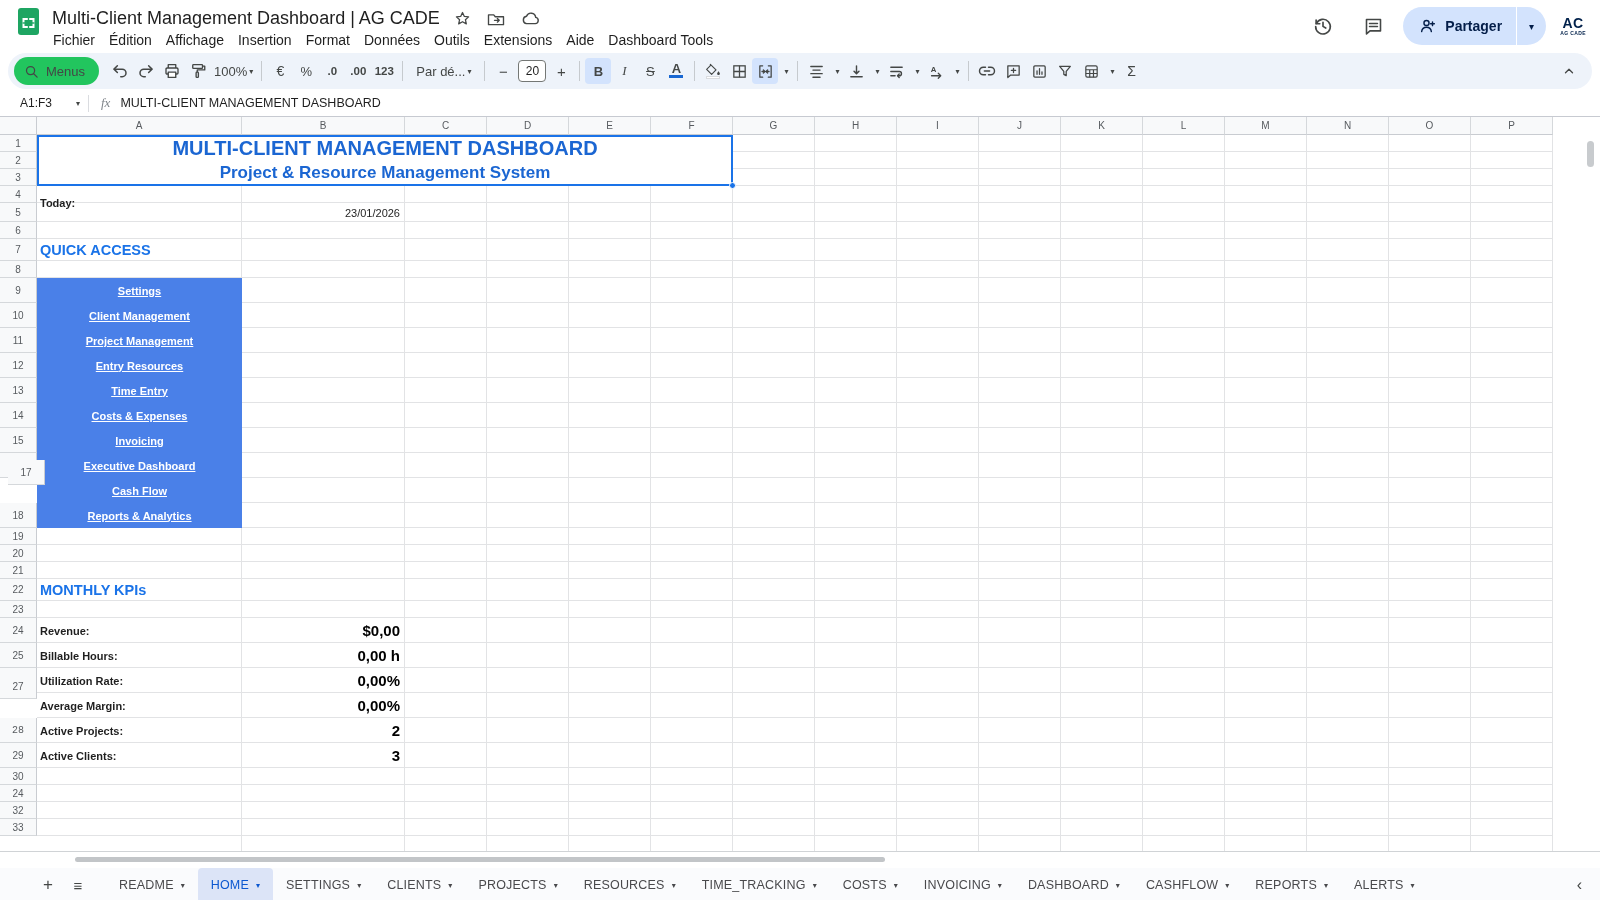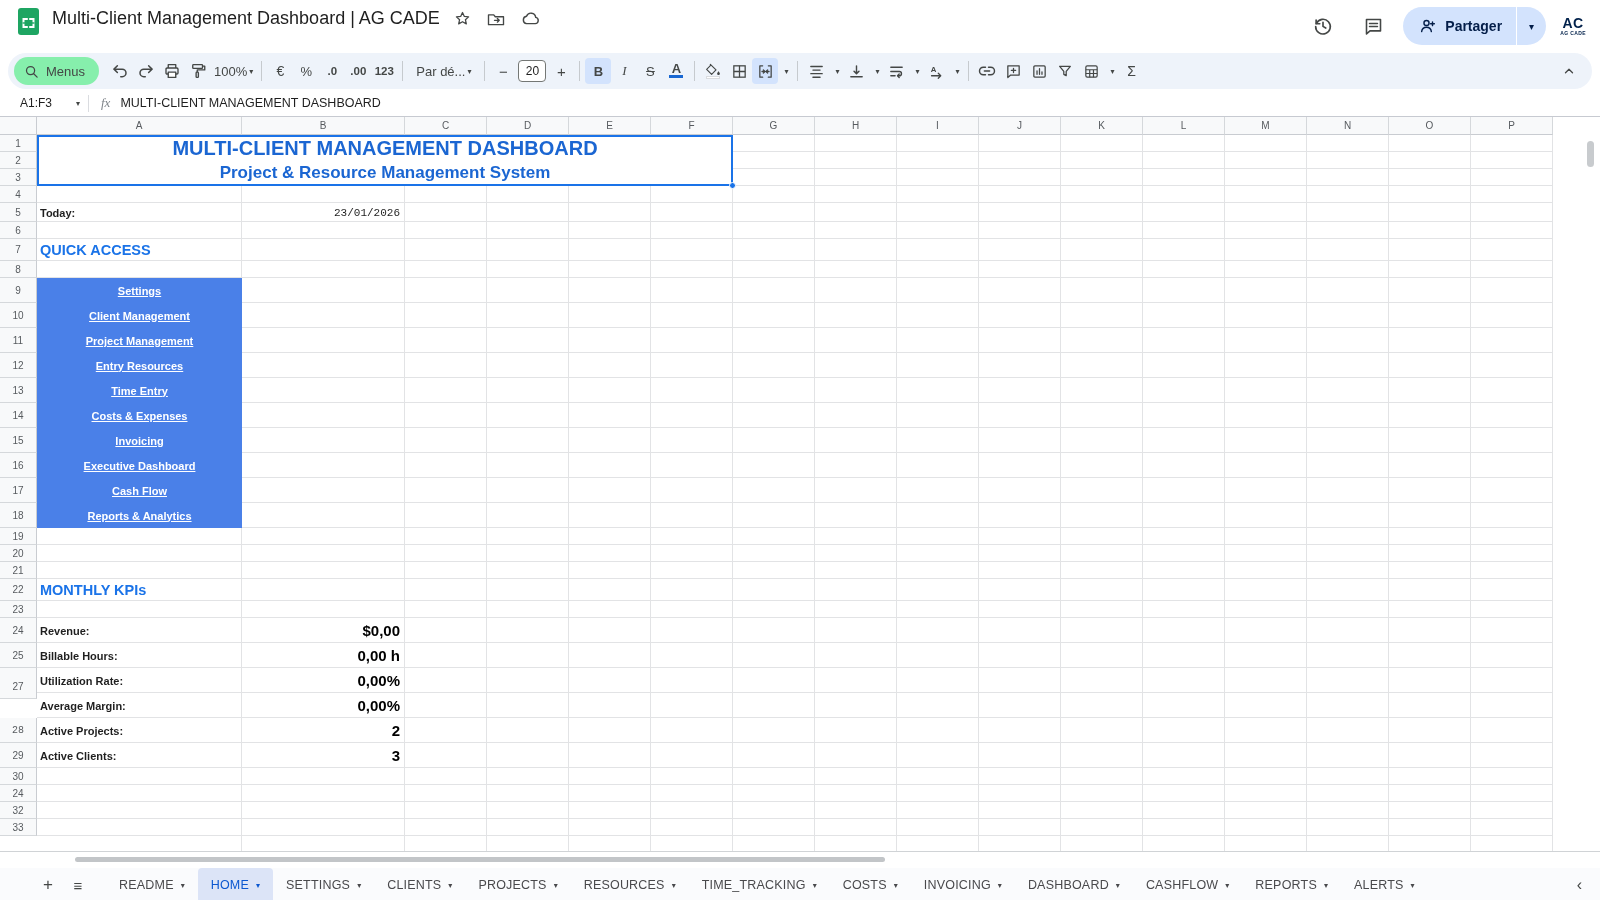--- a/index.html
+++ b/index.html
@@ -22,21 +22,21 @@
   .share-label { font-size:14px; font-weight:600; color:#041e49; }
   .share-divider { width:1px; height:38px; background:#fff; }
   .share-caret { padding:0 12px; color:#041e49; font-size:10px; }
   .avatar { display:flex; flex-direction:column; align-items:center; justify-content:center; color:#00204a; margin-left:4px; }
   .avatar-l1 { font-size:14px; font-weight:800; letter-spacing:0.5px; line-height:13px; }
   .avatar-l2 { font-size:5px; font-weight:700; letter-spacing:0.4px; }
 
   
   .toolbar-strip { height:38px; padding:1px 8px 0 8px; background:#fff; }
   .toolbar { height:36px; background:#eef3fa; border-radius:18px; display:flex; align-items:center; padding:0 10px 0 6px; }
-  .menus-pill { height:28px; background:#86efac; border-radius:14px; display:flex; align-items:center; gap:7px; padding:0 14px 0 10px; margin-right:8px; }
+  .menus-pill { height:28px; background:#22c55e; border-radius:14px; display:flex; align-items:center; gap:7px; padding:0 14px 0 10px; margin-right:8px; }
   .menus-label { font-size:13px; color:#444746; }
   .tbtn { min-width:26px; height:26px; padding:0 3px; display:flex; align-items:center; justify-content:center; border-radius:4px; color:#444746; cursor:pointer; }
   .tbtn.active { background:#d3e3fd; }
   .tbtn .glyph { font-size:13px; color:#444746; }
   .tsep { width:1px; height:20px; background:#c6cace; margin:0 5px; flex:none; }
   .tcaret { font-size:8px; color:#444746; margin-left:2px; }
   .zoom-label, .font-name { font-size:13px; color:#444746; }
   .font-size-box { width:28px; height:22px; border:1px solid #747775; border-radius:4px; background:#fff;
     font-size:12px; color:#1f1f1f; display:flex; align-items:center; justify-content:center; margin:0 2px; }
   .glyph-b { font-weight:800; font-size:14px; }
@@ -124,20 +124,32 @@
           <path d="M10 11.8h6M13.8 9.4l2.5 2.4-2.5 2.4" stroke-linecap="round" stroke-linejoin="round"></path>
         </svg>
       </span>
       <span>
         <svg width="19" height="15" viewBox="0 0 24 18" fill="none" stroke="#444746" stroke-width="1.8">
           <path d="M7 15.5h11a4 4 0 0 0 .6-7.9A6 6 0 0 0 7 6.2 4.7 4.7 0 0 0 7 15.5z" stroke-linejoin="round"></path>
         </svg>
       </span>
     </span>
   </div>
+  <div class="menu-row">
+      <div class="menu-item">Fichier</div>
+      <div class="menu-item">Édition</div>
+      <div class="menu-item">Affichage</div>
+      <div class="menu-item">Insertion</div>
+      <div class="menu-item">Format</div>
+      <div class="menu-item">Données</div>
+      <div class="menu-item">Outils</div>
+      <div class="menu-item">Extensions</div>
+      <div class="menu-item">Aide</div>
+      <div class="menu-item">Dashboard Tools</div>
+    </div>
   <div class="header-right">
     <div class="hr-icon">
       <svg width="22" height="22" viewBox="0 0 24 24" fill="none" stroke="#444746" stroke-width="1.8" stroke-linecap="round">
         <path d="M4.5 5.5v4h4"></path>
         <path d="M4.8 9.2a8 8 0 1 1-.8 3.3"></path>
         <path d="M12 8v4.4l3 1.8"></path>
       </svg>
     </div>
     <div class="hr-icon">
       <svg width="21" height="21" viewBox="0 0 24 24" fill="none" stroke="#444746" stroke-width="1.8" stroke-linejoin="round">
@@ -441,21 +453,21 @@
     <div class="row-header" style="top: 236px; height: 25px;">12</div>
     <div class="hline" style="top: 260px; width: 1516px;"></div>
     <div class="row-header" style="top: 261px; height: 25px;">13</div>
     <div class="hline" style="top: 285px; width: 1516px;"></div>
     <div class="row-header" style="top: 286px; height: 25px;">14</div>
     <div class="hline" style="top: 310px; width: 1516px;"></div>
     <div class="row-header" style="top: 311px; height: 25px;">15</div>
     <div class="hline" style="top: 335px; width: 1516px;"></div>
     <div class="row-header" style="top: 336px; height: 25px;">16</div>
     <div class="hline" style="top: 360px; width: 1516px;"></div>
-    <div class="row-header" style="top: 361px; height: 25px;">17</div>
+    <div class="row-header" style="top: 343px; height: 25px; margin-left: 8px;">17</div>
     <div class="hline" style="top: 385px; width: 1516px;"></div>
     <div class="row-header" style="top: 386px; height: 25px;">18</div>
     <div class="hline" style="top: 410px; width: 1516px;"></div>
     <div class="row-header" style="top: 411px; height: 17px;">19</div>
     <div class="hline" style="top: 427px; width: 1516px;"></div>
     <div class="row-header" style="top: 428px; height: 17px;">20</div>
     <div class="hline" style="top: 444px; width: 1516px;"></div>
     <div class="row-header" style="top: 445px; height: 17px;">21</div>
     <div class="hline" style="top: 461px; width: 1516px;"></div>
     <div class="row-header" style="top: 462px; height: 22px;">22</div>
@@ -507,22 +519,22 @@
       <div class="quick-link">
         <span>Executive Dashboard</span>
       </div>
       <div class="quick-link">
         <span>Cash Flow</span>
       </div>
       <div class="quick-link">
         <span>Reports &amp; Analytics</span>
       </div>
     </div>
-    <div class="cell-label" style="left: 40px; top: 86px; height: 19px;">Today:</div>
-    <div class="cell-value" style="left: 242px; top: 86px; width: 158px; height: 19px; font-family: Liberation Mono, monospace;">23/01/2026</div>
+    <div class="cell-label" style="left: 40px; top: 76px; height: 19px;">Today:</div>
+    <div class="cell-value" style="left: 242px; top: 86px; width: 158px; height: 19px;">23/01/2026</div>
     <div class="section-heading" style="left: 40px; top: 122px; height: 22px;">QUICK ACCESS</div>
     <div class="section-heading" style="left: 40px; top: 462px; height: 22px;">MONTHLY KPIs</div>
     <div class="cell-label" style="left: 40px; top: 501px; height: 25px;">Revenue:</div>
     <div class="kpi-value" style="left: 242px; top: 501px; width: 158px; height: 25px;">$0,00</div>
     <div class="cell-label" style="left: 40px; top: 526px; height: 25px;">Billable Hours:</div>
     <div class="kpi-value" style="left: 242px; top: 526px; width: 158px; height: 25px;">0,00 h</div>
     <div class="cell-label" style="left: 40px; top: 551px; height: 25px;">Utilization Rate:</div>
     <div class="kpi-value" style="left: 242px; top: 551px; width: 158px; height: 25px;">0,00%</div>
     <div class="cell-label" style="left: 40px; top: 576px; height: 25px;">Average Margin:</div>
     <div class="kpi-value" style="left: 242px; top: 576px; width: 158px; height: 25px;">0,00%</div>

